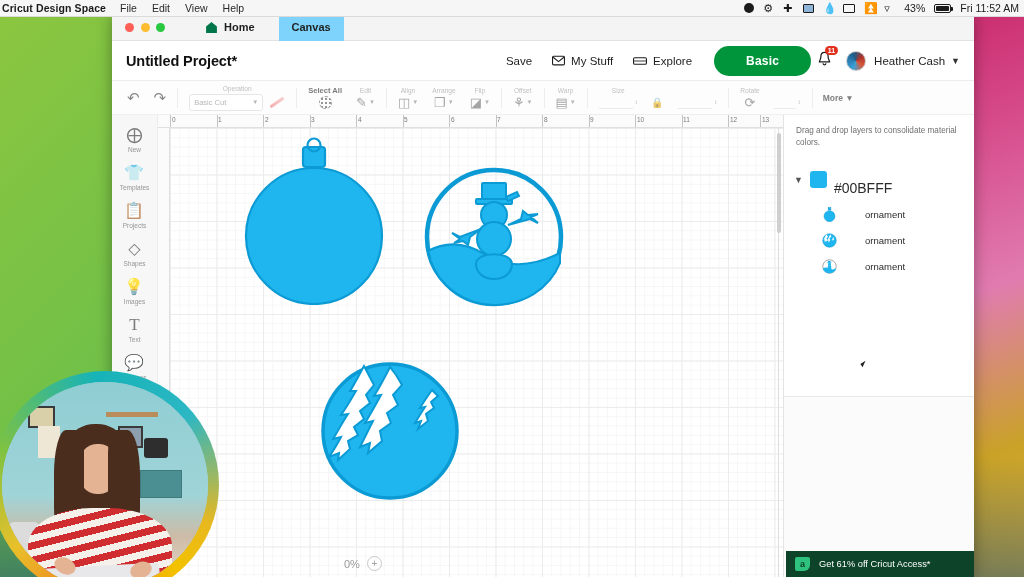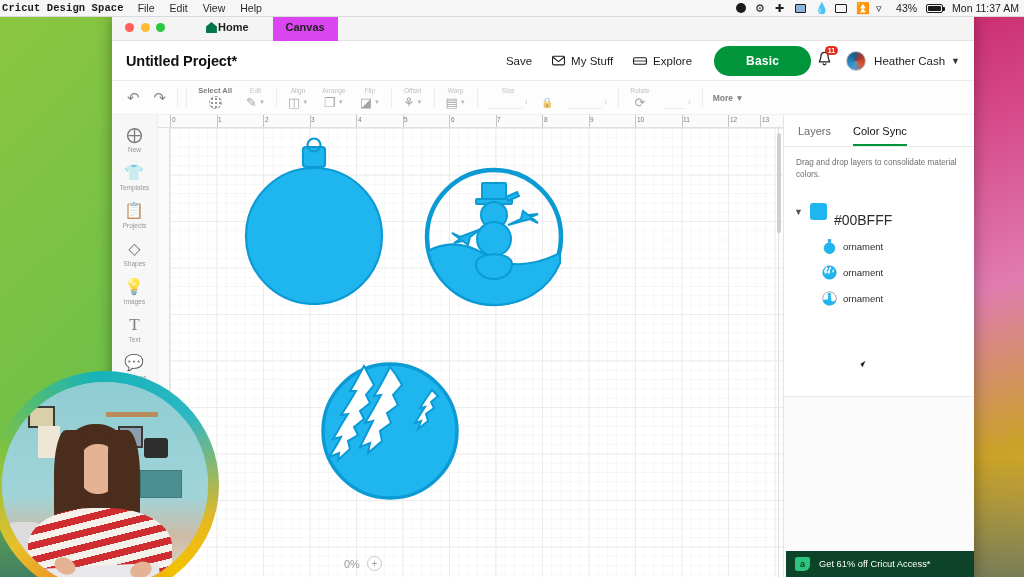--- a/index.html
+++ b/index.html
@@ -25,21 +25,21 @@
     background:linear-gradient(180deg, rgba(40,110,120,0) 0%, rgba(35,80,110,.55) 100%);
   }
 
   
   .menubar {
     position:absolute; top:0; left:0; right:0; height:17px;
     background:#f6f6f6; display:flex; align-items:center;
     font-size:10.5px; color:#1b1b1b; z-index:50;
     border-bottom:1px solid #dadada;
   }
-  .menubar .app-name { font-weight:bold; margin-left:2px; margin-right:14px; letter-spacing:.1px;font-family:Liberation Mono, monospace;}
+  .menubar .app-name { font-weight:bold; margin-left:2px; margin-right:14px; letter-spacing:.1px;}
   .menubar .mi { margin-right:15px; color:#2a2a2a; }
   .menubar .spacer { flex:1; }
   .menubar .right { display:flex; align-items:center; gap:9px; padding-right:5px; }
   .mb-icon { width:11px; height:11px; display:inline-block; position:relative; color:#1b1b1b;}
   .ic-record { width:10px;height:10px;border-radius:50%;background:#1b1b1b; }
   .ic-gear { font-size:11px; line-height:11px; }
   .ic-circleplus { font-size:11px; line-height:11px; }
   .ic-screen { width:11px;height:9px;border:1.5px solid #1b1b1b;border-radius:1px;background:#8fb4d9;}
   .ic-drop { font-size:11px; line-height:11px;}
   .ic-airplay { width:12px;height:9px;border:1.5px solid #1b1b1b;border-radius:1px;}
@@ -61,28 +61,28 @@
 
   
   .titlebar {
     height:27px; background:#f4f4f4; display:flex; align-items:center;
     border-bottom:1px solid #e2e2e2; position:relative;
   }
   .traffic { display:flex; gap:6.5px; margin-left:13px; }
   .tl { width:9px;height:9px;border-radius:50%; }
   .tl.r{background:#ff5f57;} .tl.y{background:#febc2e;} .tl.g{background:#28c840;}
   .tab-home {
-    margin-left:30px; display:flex;align-items:center; 
+    margin-left:30px; display:flex;align-items:center; gap:6px;
     font-size:11px; color:#1f1f1f; font-weight:bold; height:27px; padding:0 10px;
   }
   .home-ic { width:13px;height:13px; display:block;}
   .tab-canvas {
     margin-left:14px; font-size:11px; color:#1f1f1f; font-weight:bold;
     height:27px; display:flex; align-items:center; padding:0 13px;
-    background:#d946ef;
+    background:#7dd3fc;
   }
 
   
   .headerbar {
     height:40px; background:#fff; display:flex; align-items:center;
     padding:0 14px; border-bottom:1px solid #ececec;
   }
   .proj-title { font-size:14.5px; font-weight:bold; color:#111; letter-spacing:-.1px;}
   .hspacer { flex:1; }
   .hbtn {
@@ -195,21 +195,21 @@
   
   .rpanel { width:191px; background:#fff; border-left:1px solid #e4e4e4; position:relative;}
   .rtabs { display:flex; gap:22px; padding:10px 14px 0 14px; border-bottom:1px solid #e9e9e9;}
   .rtab { font-size:11px; color:#6b6b6b; padding-bottom:7px; }
   .rtab.active { color:#111; border-bottom:2px solid #00953b; }
   .rhint { font-size:8.2px; color:#6f6f6f; line-height:12px; padding:10px 14px 0 12px;}
   .grouprow { display:flex; align-items:center; gap:7px; padding:14px 12px 0 10px; }
   .gcaret { font-size:9px; color:#555; }
   .gswatch { width:17px;height:17px;border-radius:3px; }
   .ghex { font-size:14px; color:#2b2b2b;margin-top:17px; }
-  .layerrow { display:flex; align-items:center; gap:6px; padding:11px 12px 0 38px; }
+  .layerrow { display:flex; align-items:center; gap:28px; padding:11px 12px 0 38px; }
   .lthumb { width:15px; height:15px; }
   .lname { font-size:9.5px; color:#2b2b2b; }
   .panel-divider { position:absolute; left:0; right:0; top:281px; height:1px; background:#e9e9e9;}
   .panel-dim { position:absolute; left:0; right:0; top:282px; bottom:0; background:#fbfbfb;}
   .cursor {
     position:absolute; left:77px; top:247px; width:0;height:0;
     border-left:6px solid #222; border-bottom:4px solid transparent; border-top:0;
     transform:rotate(-32deg); z-index:9;
   }
 
@@ -286,21 +286,21 @@
     <span class="mb-icon ic-circleplus">✚</span>
     <span class="mb-icon ic-screen"></span>
     <span class="mb-icon ic-drop">💧</span>
     <span class="mb-icon ic-airplay"></span>
     <span class="mb-icon ic-bt">⏫</span>
     <span class="mb-icon ic-wifi">▿</span>
     <span class="mb-batt-txt">43%</span>
     <span class="ic-batt">
         <i></i>
       </span>
-    <span class="mb-time">Mon 11:37 AM</span>
+    <span class="mb-time">Fri 11:52 AM</span>
   </span>
 </div>
 
 <div class="window">
 
   <div class="titlebar">
     <div class="traffic">
       <span class="tl r"></span>
       <span class="tl y"></span>
       <span class="tl g"></span>
@@ -350,20 +350,30 @@
   </div>
 
   <div class="toolbar">
     <div class="tcell">
       <span class="tic big">↶</span>
     </div>
     <div class="tcell">
       <span class="tic big">↷</span>
     </div>
     <span class="vsep"></span>
+    <div class="tcell">
+      <span class="tlab">Operation</span>
+      <span class="tic">
+        <span class="opselect">
+          <span>Basic Cut</span>
+          <span class="caret">▼</span>
+        </span>
+        <span class="swatch-line"></span>
+      </span>
+    </div>
     <span class="vsep"></span>
     <div class="tcell">
       <span class="tlab dark">Select All</span>
       <span class="tic">
           <span class="selall-ic"></span>
         </span>
     </div>
     <div class="tcell">
       <span class="tlab">Edit</span>
       <span class="tic">✎<span class="caret">▼</span></span>
@@ -531,24 +541,20 @@
 
       <div class="vscroll"></div>
 
       <div class="zoomctl">
         <span>0%</span>
         <span class="zbtn">+</span>
       </div>
     </div>
 
     <div class="rpanel">
-      <div class="rtabs">
-        <span class="rtab">Layers</span>
-        <span class="rtab active">Color Sync</span>
-      </div>
       <div class="rhint">Drag and drop layers to consolidate material colors.</div>
 
       <div class="grouprow">
         <span class="gcaret">▼</span>
         <span class="gswatch" style="background:#1FB6EF"></span>
         <span class="ghex">#00BFFF</span>
       </div>
 
       <div class="layerrow">
         <svg class="lthumb" viewBox="0 0 40 44">

